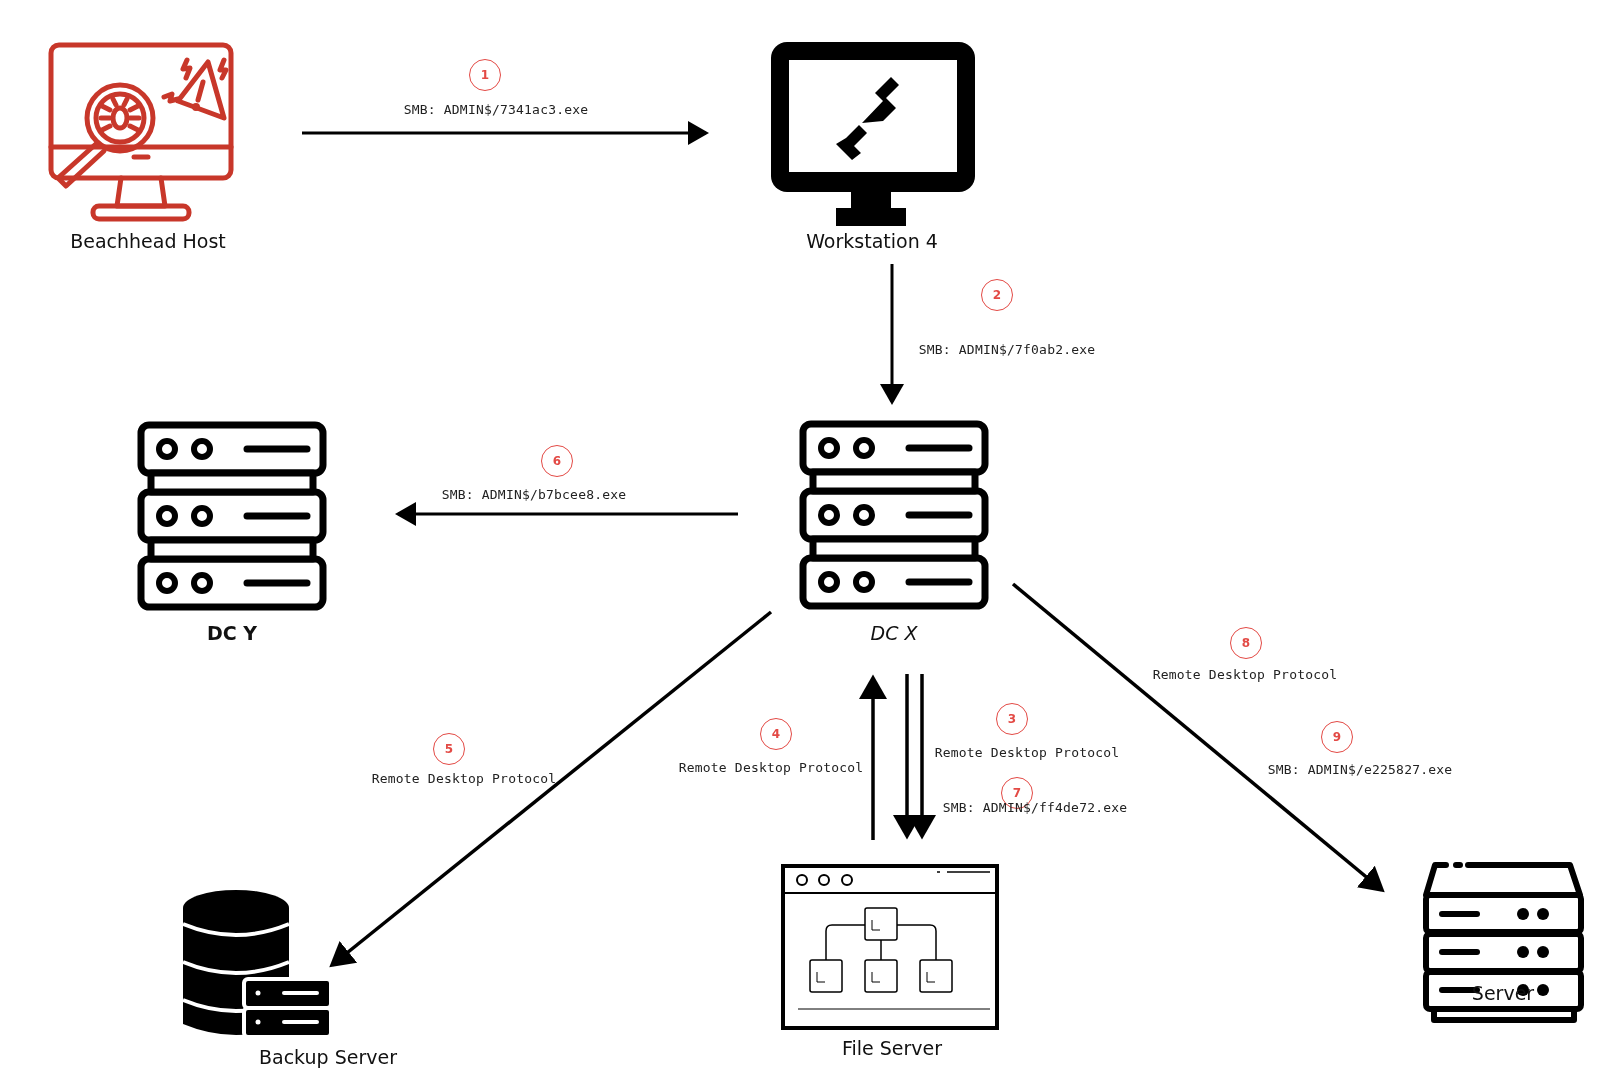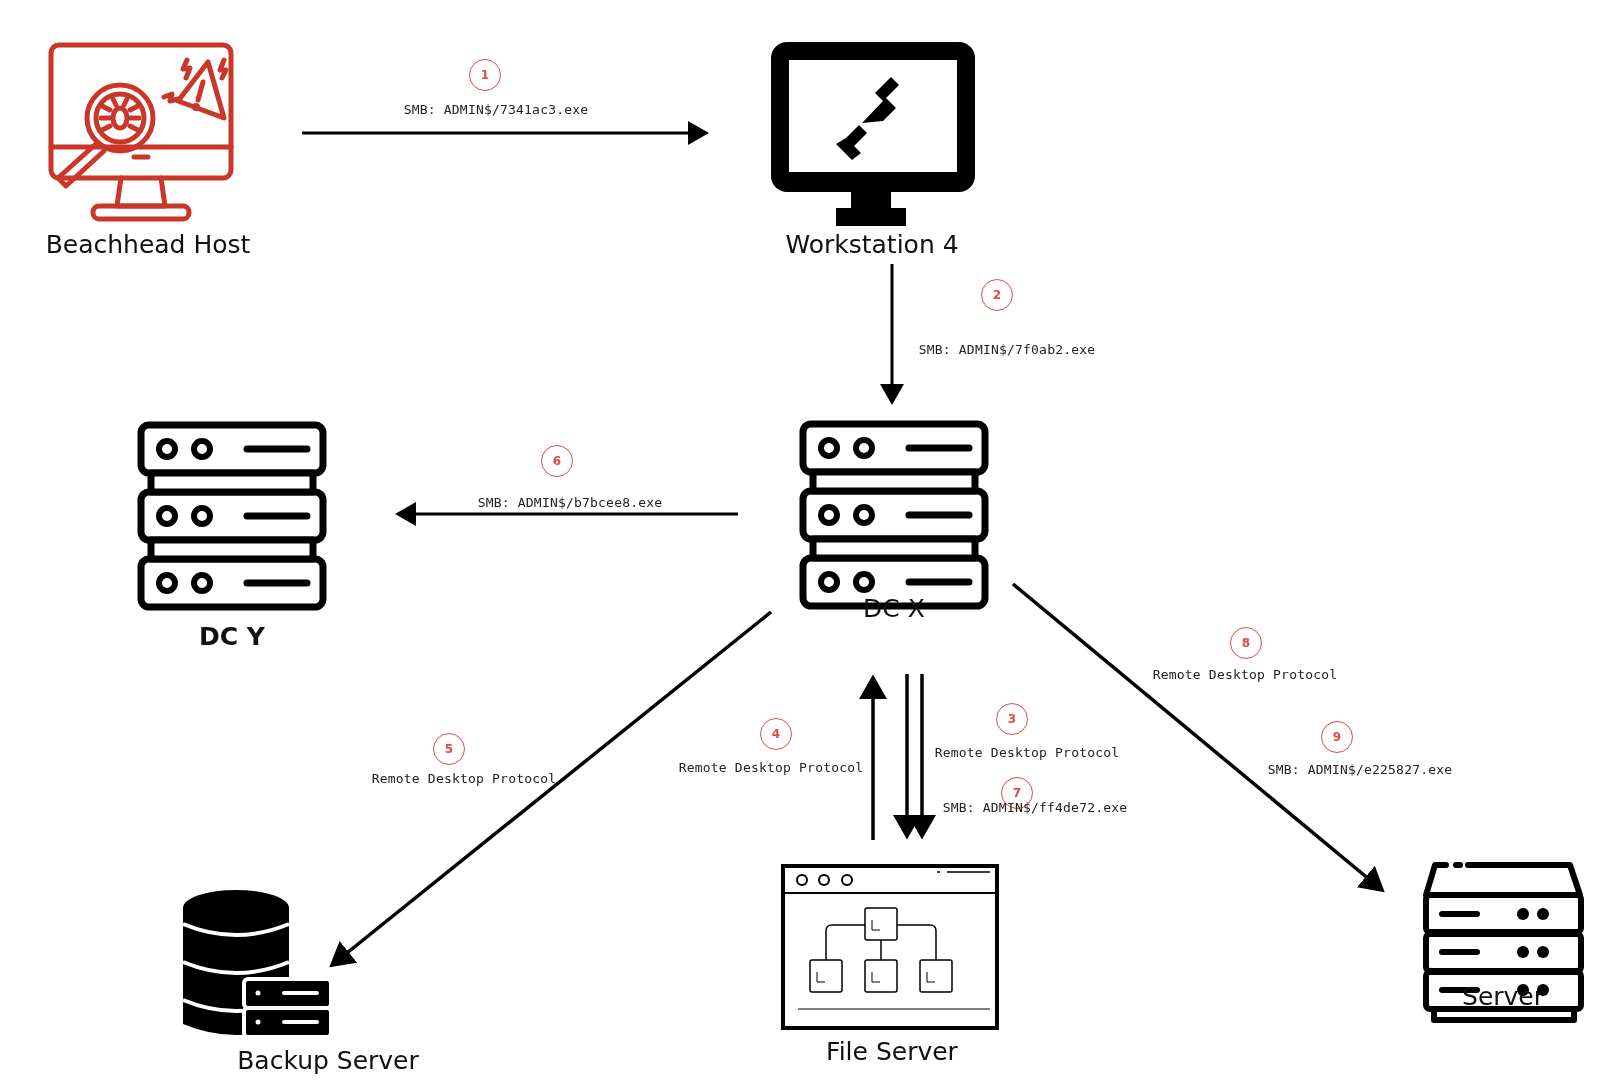--- a/index.html
+++ b/index.html
@@ -1,18 +1,18 @@
 <!DOCTYPE html>
 <html><head>
 <meta charset="utf-8">
 <style>
   html, body { margin: 0; padding: 0; background: #ffffff; }
   body { width: 1614px; height: 1080px; position: relative; overflow: hidden; font-family: "DejaVu Sans", sans-serif; }
   #diagram { position: absolute; left: 0; top: 0; width: 1614px; height: 1080px; }
-  .node-label { position: absolute; font-family: "DejaVu Sans", sans-serif; font-size: 25px; color: #111; white-space: nowrap; transform: translateX(-50%); }
+  .node-label { position: absolute; font-family: "DejaVu Sans", sans-serif; font-size: 19px; color: #111; white-space: nowrap; transform: translateX(-50%); }
   .edge-label { position: absolute; font-family: "DejaVu Sans Mono", monospace; font-size: 13px; color: #222; white-space: nowrap; transform: translateX(-50%); letter-spacing: 0.2px; }
   .step-badge { position: absolute; width: 32px; height: 32px; border: 1.5px solid #e34a45; border-radius: 50%; color: #e34a45; font-family: "DejaVu Sans", sans-serif; font-weight: bold; font-size: 12px; display: flex; align-items: center; justify-content: center; transform: translate(-50%, -50%); box-sizing: border-box; background: #fff; }
 </style>
 </head>
 <body>
 
 <svg id="diagram" viewBox="0 0 1614 1080" xmlns="http://www.w3.org/2000/svg">
   <defs>
     <marker id="arrowhead" markerWidth="10" markerHeight="10" refX="6" refY="5" orient="auto" markerUnits="strokeWidth">
       <path d="M0,1 L7,5 L0,9 Z" fill="#000"></path>
@@ -150,37 +150,37 @@
       <circle cx="1523" cy="952" r="6"></circle>
         <circle cx="1543" cy="952" r="6"></circle>
       <circle cx="1523" cy="990" r="6"></circle>
         <circle cx="1543" cy="990" r="6"></circle>
     </g>
   </g>
 </svg>
 
 <div class="node-label" style="left:148px; top:230px;">Beachhead Host</div>
 <div class="node-label" style="left:872px; top:230px;">Workstation 4</div>
-<div class="node-label" style="left:894px; top:594px;">DC X</div>
+<div class="node-label" style="left:894px; top:622px;font-style:italic;">DC X</div>
 <div class="node-label" style="left:232px; top:622px;font-weight:bold;">DC Y</div>
 <div class="node-label" style="left:328px; top:1046px;">Backup Server</div>
 <div class="node-label" style="left:892px; top:1037px;text-align:right;">File Server</div>
 <div class="node-label" style="left:1503px; top:982px;">Server</div>
 
 <div class="step-badge" style="left:485px; top:75px;">1</div>
 <div class="step-badge" style="left:997px; top:295px;">2</div>
 <div class="step-badge" style="left:1012px; top:719px;">3</div>
 <div class="step-badge" style="left:776px; top:734px;">4</div>
 <div class="step-badge" style="left:449px; top:749px;">5</div>
 <div class="step-badge" style="left:557px; top:461px;">6</div>
 <div class="step-badge" style="left:1017px; top:793px;">7</div>
 <div class="step-badge" style="left:1246px; top:643px;">8</div>
 <div class="step-badge" style="left:1337px; top:737px;">9</div>
 
 <div class="edge-label" style="left:496px; top:102px;">SMB: ADMIN$/7341ac3.exe</div>
 <div class="edge-label" style="left:1007px; top:321px;margin-top:21px;">SMB: ADMIN$/7f0ab2.exe</div>
 <div class="edge-label" style="left:1027px; top:745px;">Remote Desktop Protocol</div>
 <div class="edge-label" style="left:771px; top:760px;">Remote Desktop Protocol</div>
 <div class="edge-label" style="left:464px; top:771px;">Remote Desktop Protocol</div>
-<div class="edge-label" style="left:570px; top:487px;margin-top:8px;">SMB: ADMIN$/b7bcee8.exe</div>
+<div class="edge-label" style="left:534px; top:487px;">SMB: ADMIN$/b7bcee8.exe</div>
 <div class="edge-label" style="left:1035px; top:800px;">SMB: ADMIN$/ff4de72.exe</div>
 <div class="edge-label" style="left:1245px; top:667px;">Remote Desktop Protocol</div>
 <div class="edge-label" style="left:1360px; top:762px;text-align:center;">SMB: ADMIN$/e225827.exe</div>
 
 </body></html>

